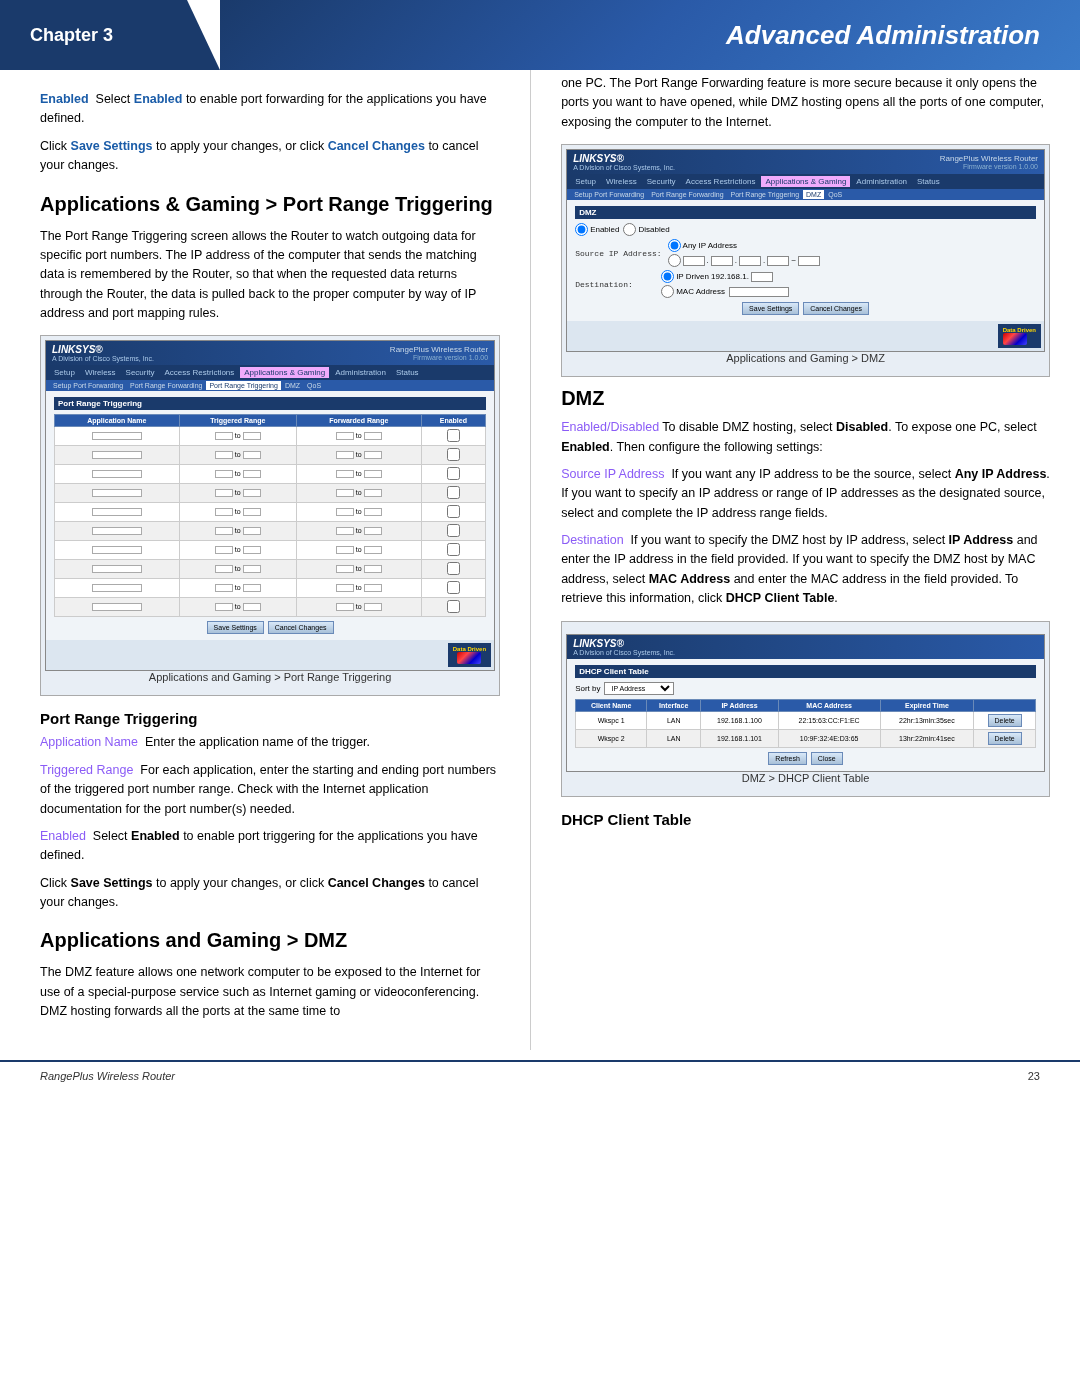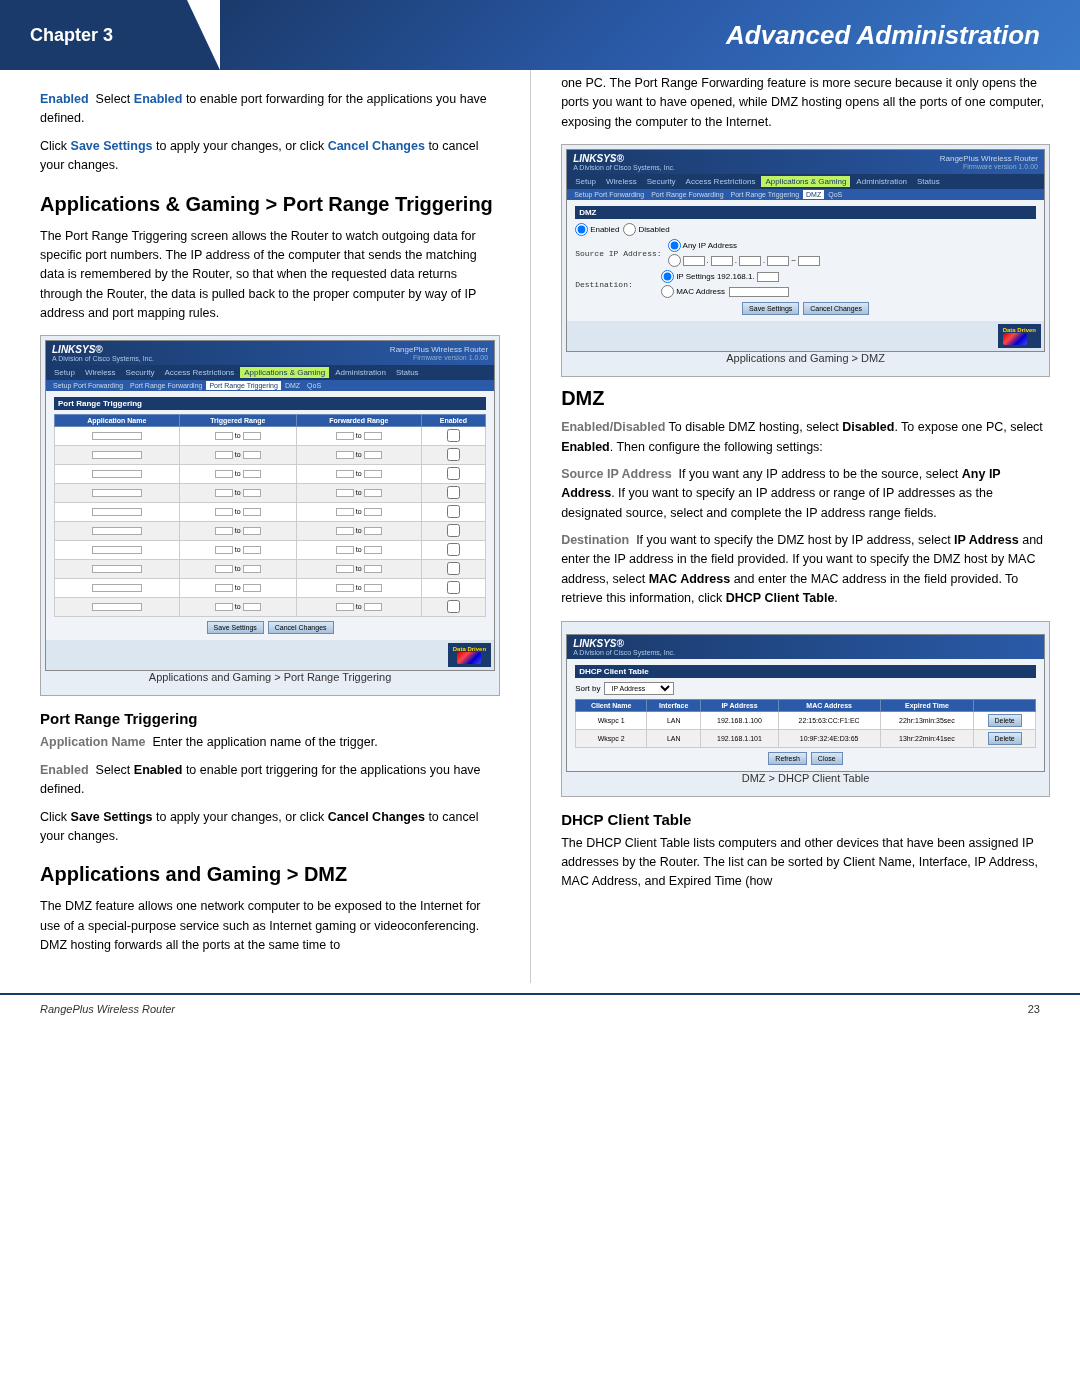--- a/index.html
+++ b/index.html
@@ -76,22 +76,22 @@
       font-size: 20px;
       font-weight: bold;
       margin: 10px 0 8px 0;
     }
     .subsection-heading {
       font-size: 15px;
       font-weight: bold;
       margin: 14px 0 6px 0;
     }
     .field-label {
-      color: #737373;
-      font-weight: bold;
+      color: #8b5cf6;
+      font-weight: normal;
     }
     p {
       font-size: 12.5px;
       line-height: 1.55;
       margin-bottom: 8px;
     }
 
     
     .screenshot-box {
       border: 1px solid #aaa;
@@ -136,21 +136,21 @@
       gap: 2px;
       padding: 2px 4px;
     }
     .router-nav-item {
       color: #aac8e8;
       font-size: 8px;
       padding: 1px 4px;
       cursor: pointer;
     }
     .router-nav-item.active {
-      background: #bef264;
+      background: #f0abfc;
       color: #1a3a6b;
       text-align: center;
     }
     .router-subnav {
       background: #2a5aa8;
       display: flex;
       gap: 1px;
       padding: 1px 4px;
     }
     .router-subnav-item {
@@ -440,20 +440,23 @@
           </div>
         </div>
       </div>
       <div class="screenshot-caption">Applications and Gaming &gt; Port Range Triggering</div>
     </div>
 
     <div class="subsection-heading">Port Range Triggering</div>
 
     <p>
       <span class="field-label">Application Name</span>&nbsp; Enter the application name of the trigger.
+    </p>
+    <p>
+      <span class="field-label">Triggered Range</span>&nbsp; For each application, enter the starting and ending port numbers of the triggered port number range. Check with the Internet application documentation for the port number(s) needed.
     </p>
     <p>
       <span class="field-label">Enabled</span>&nbsp; Select <strong>Enabled</strong> to enable port triggering for the applications you have defined.
     </p>
     <p>
       Click <strong>Save Settings</strong> to apply your changes, or click <strong>Cancel Changes</strong> to cancel your changes.
     </p>
 
     <div class="section-heading">Applications and Gaming &gt; DMZ</div>
     <p>The DMZ feature allows one network computer to be exposed to the Internet for use of a special-purpose service such as Internet gaming or videoconferencing. DMZ hosting forwards all the ports at the same time to</p>
@@ -525,21 +528,21 @@
                 <span>~</span>
                 <div class="ip-field"></div>
               </div>
             </div>
           </div>
           <div class="dmz-row">
             <div class="dmz-label">Destination:</div>
             <div>
               <div class="dmz-radio-item" style="margin-bottom:2px;">
                 <input type="radio" name="dmz-dst" checked="" style="">
-                <span>IP Settings 192.168.1.</span>
+                <span>IP Driven 192.168.1.</span>
                 <div class="ip-field"></div>
               </div>
               <div class="dmz-radio-item">
                 <input type="radio" name="dmz-dst" style="">
                 <span>MAC Address</span>
                 <div style="width:60px;height:10px;border:1px solid #888;background:#fff;margin-left:2px;"></div>
               </div>
             </div>
           </div>
           <div style="display:flex;justify-content:center;margin-top:4px;gap:4px;">
@@ -625,21 +628,20 @@
           <div class="router-buttons" style="margin-top:4px;">
             <button class="router-btn">Refresh</button>
             <button class="router-btn">Close</button>
           </div>
         </div>
       </div>
       <div class="screenshot-caption">DMZ &gt; DHCP Client Table</div>
     </div>
 
     <div class="subsection-heading">DHCP Client Table</div>
-    <p>The DHCP Client Table lists computers and other devices that have been assigned IP addresses by the Router. The list can be sorted by Client Name, Interface, IP Address, MAC Address, and Expired Time (how</p>
 
   </div>
 
 </div>
 
 <div class="page-footer">
   <span class="footer-product">RangePlus Wireless Router</span>
   <span class="footer-page">23</span>
 </div>
 

